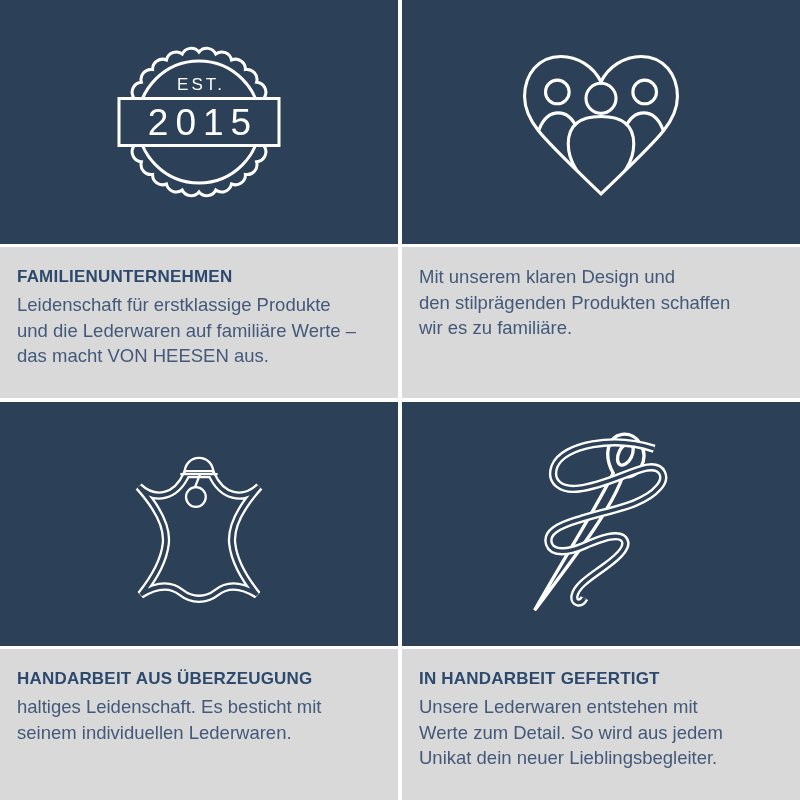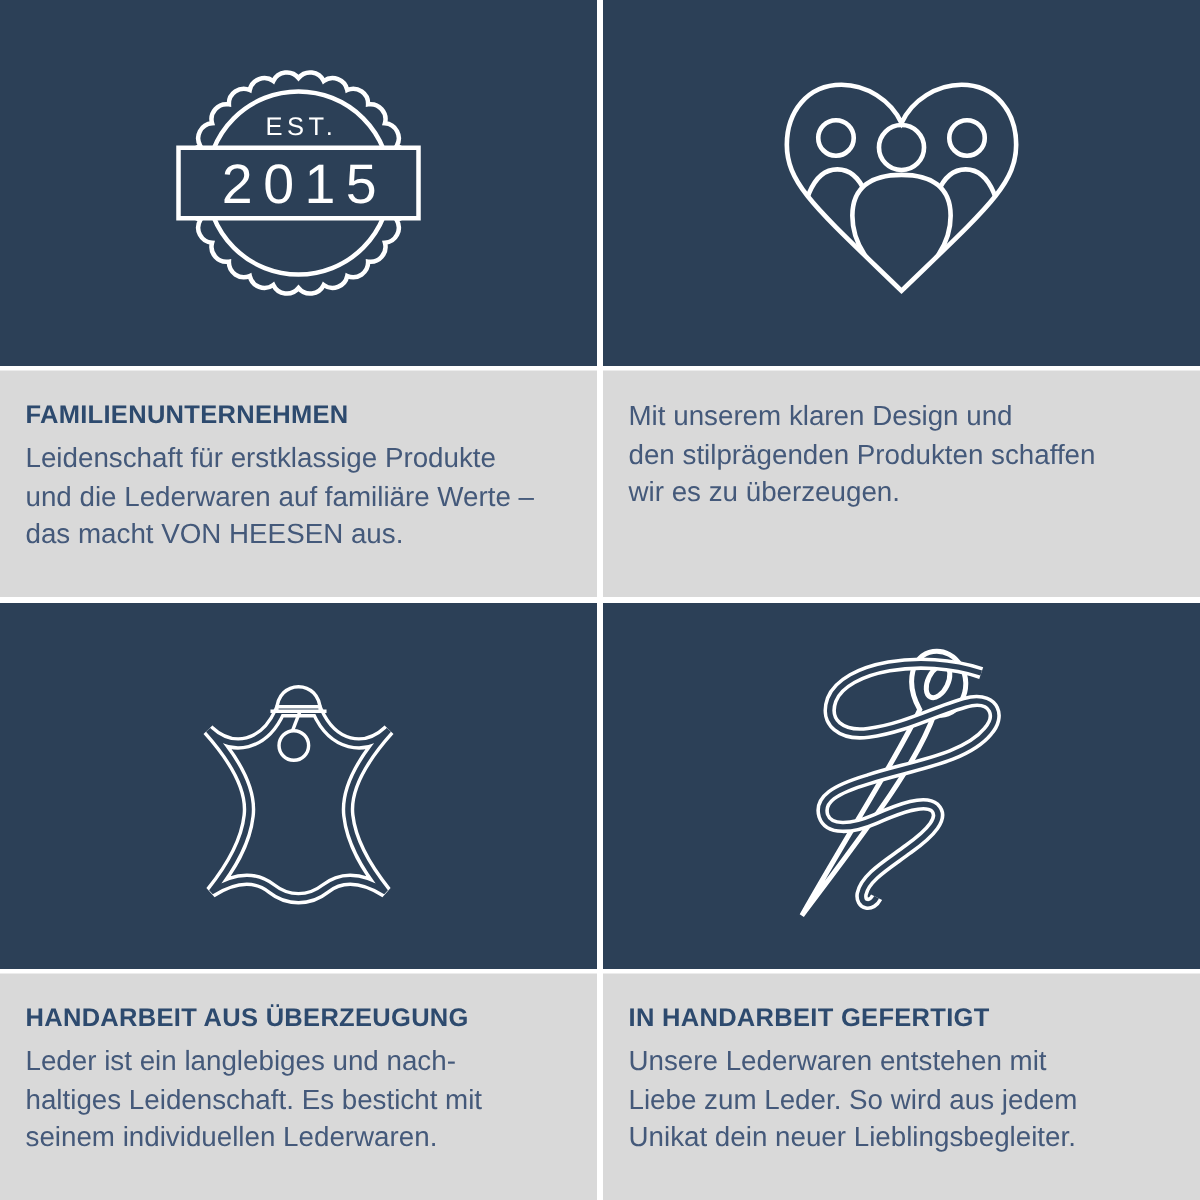--- a/index.html
+++ b/index.html
@@ -104,52 +104,51 @@
           <circle cx="52" cy="57" r="13"></circle>
           <circle cx="148" cy="57" r="13"></circle>
           <circle fill="#2c4057" cx="100" cy="64" r="16.5"></circle>
         </g>
         <path d="M100 46 C92 29,74 18,56 18 C31 18,16 38,16 62 C16 91,38 109,100 169 C162 109,184 91,184 62 C184 38,169 18,144 18 C126 18,108 29,100 46 Z"></path>
       </svg>
     </div>
     <div class="text-panel">
       <div class="bodyline">Mit unserem klaren Design und</div>
       <div class="bodyline">den stilprägenden Produkten schaffen</div>
-      <div class="bodyline">wir es zu überzeugen.</div>
+      <div class="bodyline">wir es zu familiäre.</div>
     </div>
   </div>
 
   <div class="card">
     <div class="icon-panel">
       <svg width="150" height="162" viewBox="28 16 144 156" fill="none" stroke="#ffffff" stroke-width="2.2">
         <path stroke-width="8" d="M42 58 C58 73,78 68,88 46 L112 46 C122 68,142 73,158 58 C141 77,130 96,132 113 C134 131,144 147,156 162 C140 152,127 152,117 160 C107 168,93 168,83 160 C73 152,60 152,44 162 C56 147,66 131,68 113 C70 96,59 77,42 58 Z"></path>
         <path stroke="#2c4057" stroke-width="3.6" d="M42 58 C58 73,78 68,88 46 L112 46 C122 68,142 73,158 58 C141 77,130 96,132 113 C134 131,144 147,156 162 C140 152,127 152,117 160 C107 168,93 168,83 160 C73 152,60 152,44 162 C56 147,66 131,68 113 C70 96,59 77,42 58 Z"></path>
         <path d="M86 46 C86 25,114 25,114 46 M82 46 L118 46"></path>
         <path d="M101 46 L96 59"></path>
         <circle cx="97" cy="68" r="9.5"></circle>
       </svg>
     </div>
     <div class="text-panel">
       <div class="heading">HANDARBEIT AUS ÜBERZEUGUNG</div>
-      <div class="bodyline">Leder ist ein langlebiges und nach-</div>
       <div class="bodyline">haltiges Leidenschaft. Es besticht mit</div>
       <div class="bodyline">seinem individuellen Lederwaren.</div>
     </div>
   </div>
 
   <div class="card">
     <div class="icon-panel">
       <svg width="152" height="186" viewBox="24 24 136 168" fill="none" stroke="#ffffff" stroke-width="3">
         <path fill="#2c4057" d="M32 186 C62 133,90 90,103 62 C94 46,98 29,111 27 C125 25,136 42,128 57 C124 65,116 67,112 64 C101 96,68 138,32 186 Z"></path>
         <ellipse cx="114" cy="45" rx="6" ry="10.5" transform="rotate(26 114 45)"></ellipse>
         <path stroke-width="7.5" d="M140 40 C104 28,58 36,50 56 C45 70,56 78,72 76 C96 73,118 60,134 57 C148 55,152 66,144 75 C130 92,96 96,72 104 C52 110,42 116,45 126 C48 135,62 134,76 128 C92 121,106 116,112 121 C118 127,110 136,96 146 C84 155,70 163,68 173 C67 180,74 181,77 175"></path>
         <path stroke="#2c4057" stroke-width="3.2" d="M140 40 C104 28,58 36,50 56 C45 70,56 78,72 76 C96 73,118 60,134 57 C148 55,152 66,144 75 C130 92,96 96,72 104 C52 110,42 116,45 126 C48 135,62 134,76 128 C92 121,106 116,112 121 C118 127,110 136,96 146 C84 155,70 163,68 173 C67 180,74 181,77 175"></path>
       </svg>
     </div>
     <div class="text-panel">
       <div class="heading">IN HANDARBEIT GEFERTIGT</div>
       <div class="bodyline">Unsere Lederwaren entstehen mit</div>
-      <div class="bodyline">Liebe zum Leder. So wird aus jedem</div>
+      <div class="bodyline">Werte zum Detail. So wird aus jedem</div>
       <div class="bodyline">Unikat dein neuer Lieblingsbegleiter.</div>
     </div>
   </div>
 
 </div>
 
 </body></html>

